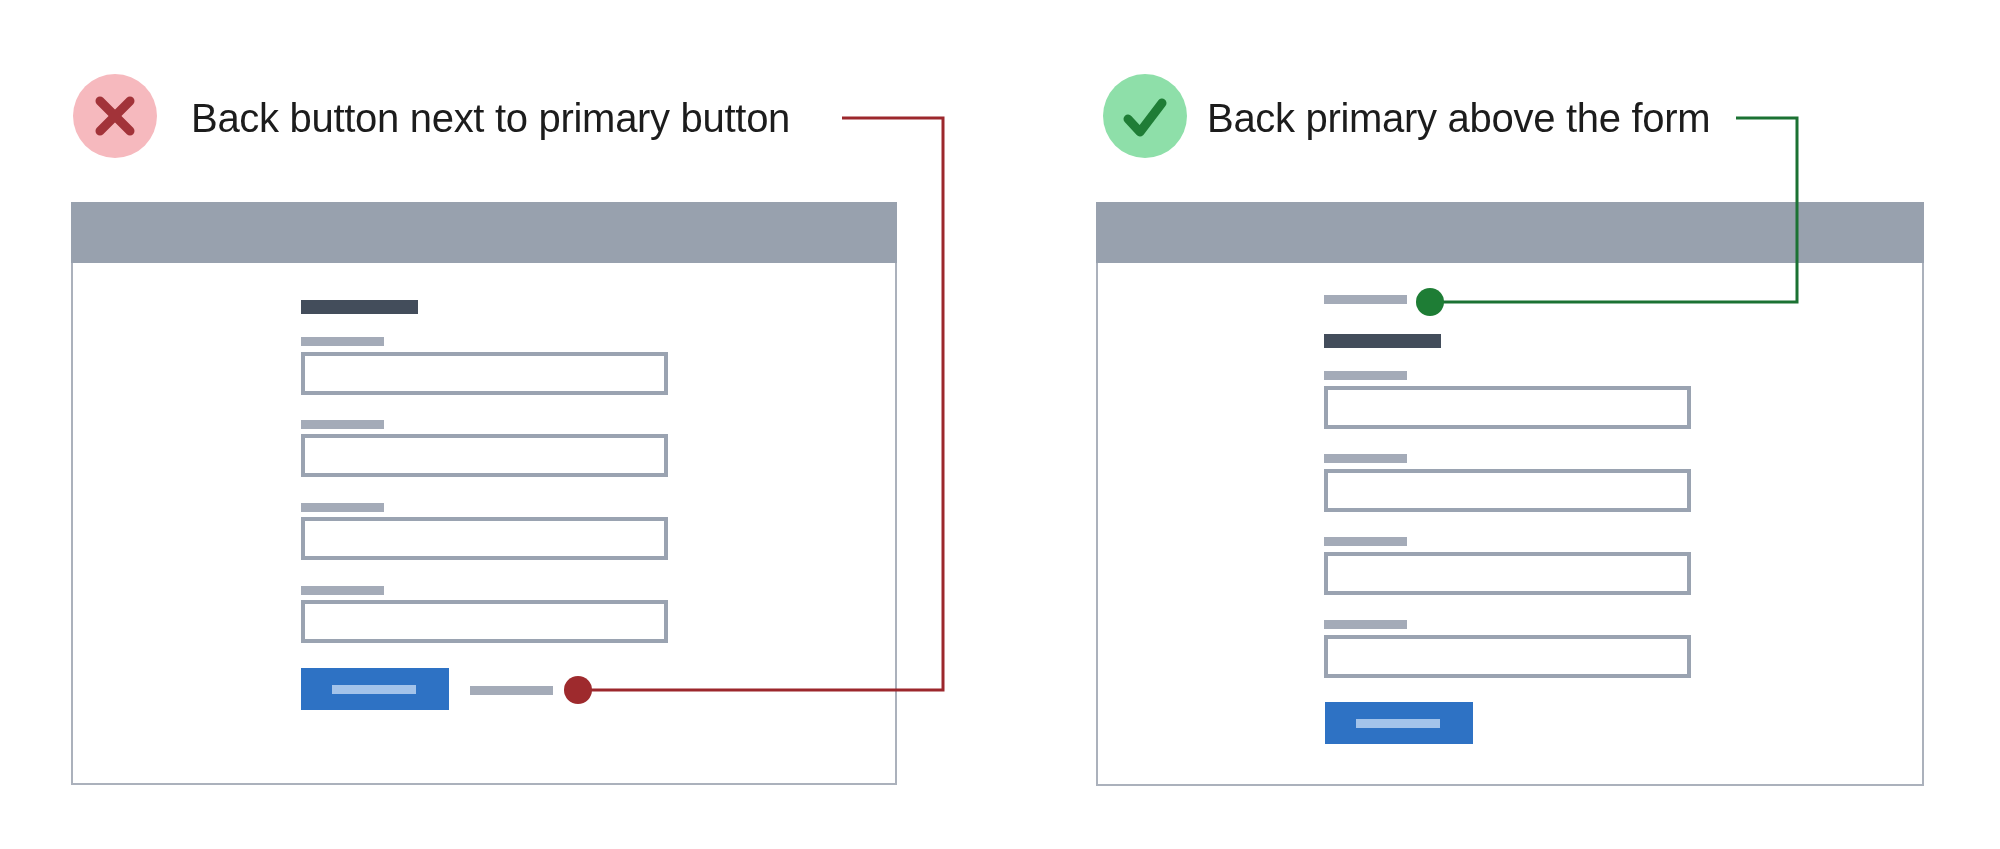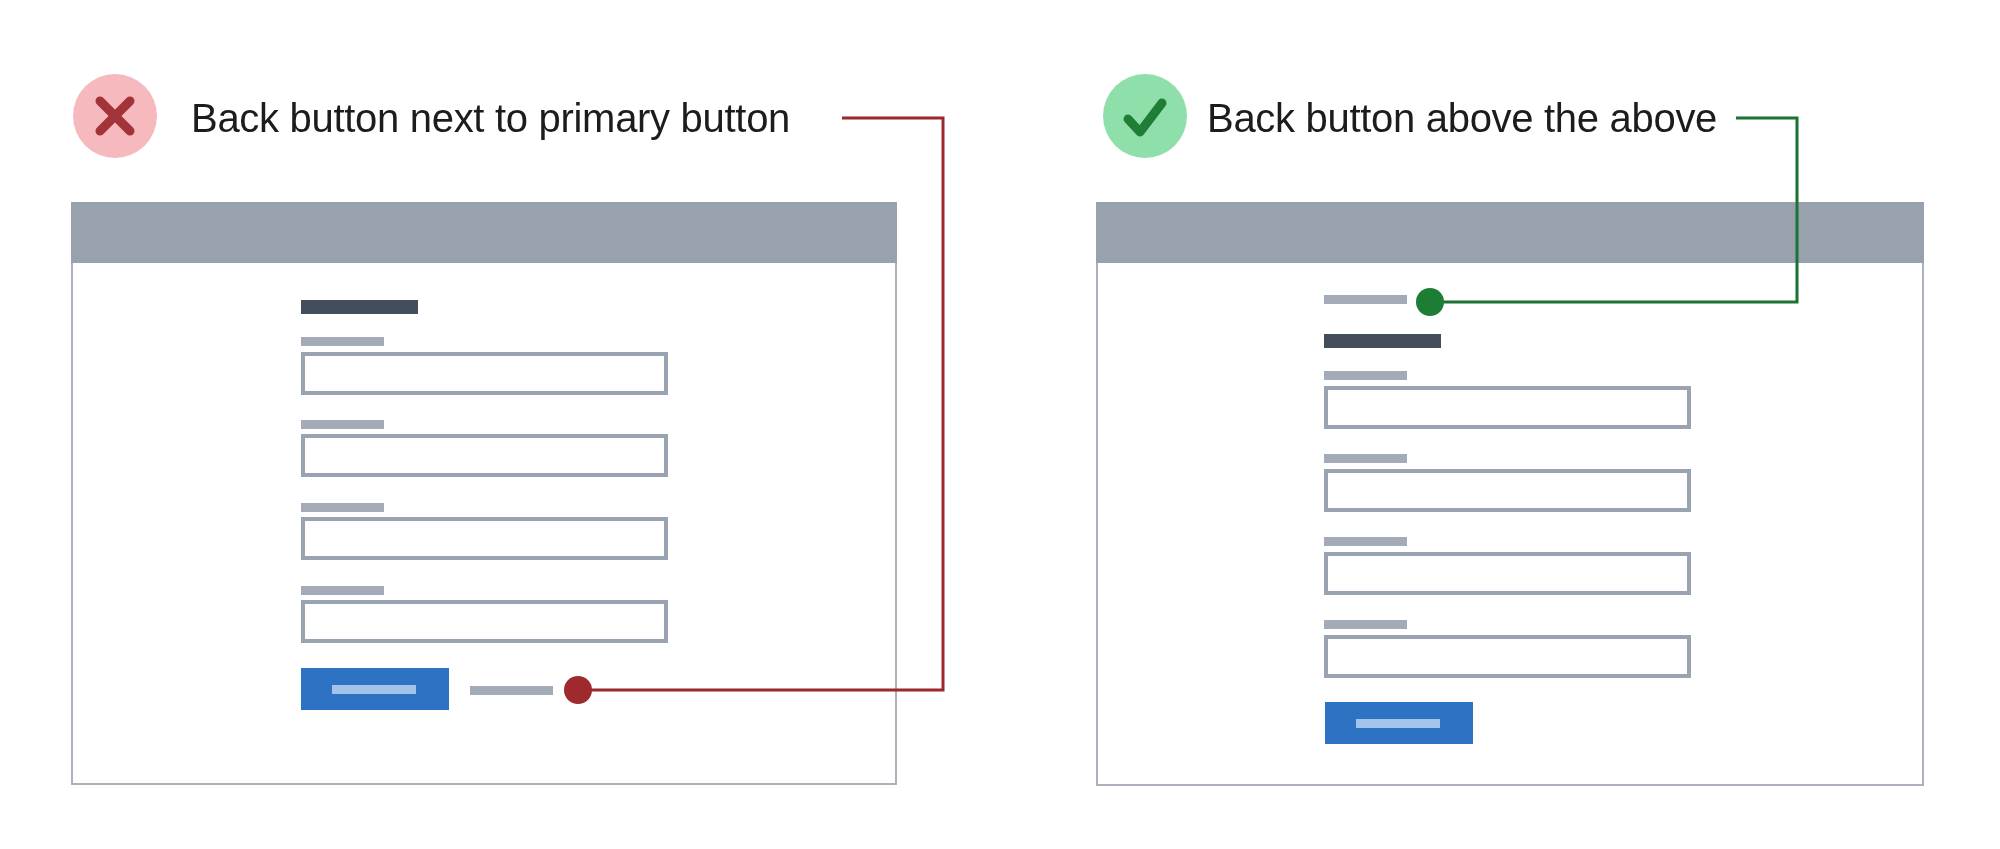--- a/index.html
+++ b/index.html
@@ -103,21 +103,21 @@
       <div class="primary-label-ph"></div>
     </div>
     <div class="ph back-ph" style="left:399px; top:484px;"></div>
   </div>
 
   <div class="badge good" style="left:1103px; top:74px;">
     <svg width="84" height="84" viewBox="0 0 84 84">
       <polyline points="25,45 37,58 59,29" fill="none" stroke="#1f7d36" stroke-width="9" stroke-linecap="round" stroke-linejoin="round"></polyline>
     </svg>
   </div>
-  <div class="caption" style="left:1207px;">Back button above the above</div>
+  <div class="caption" style="left:1207px;">Back primary above the form</div>
 
   <div class="window" style="left:1096px; top:202px; width:828px; height:584px;">
     <div class="window-header"></div>
     <div class="window-body"></div>
 
     <div class="ph back-ph" style="left:228px; top:93px;"></div>
 
     <div class="ph heading-ph" style="left:228px; top:132px;"></div>
 
     <div class="ph label-ph" style="left:228px; top:169px;"></div>

